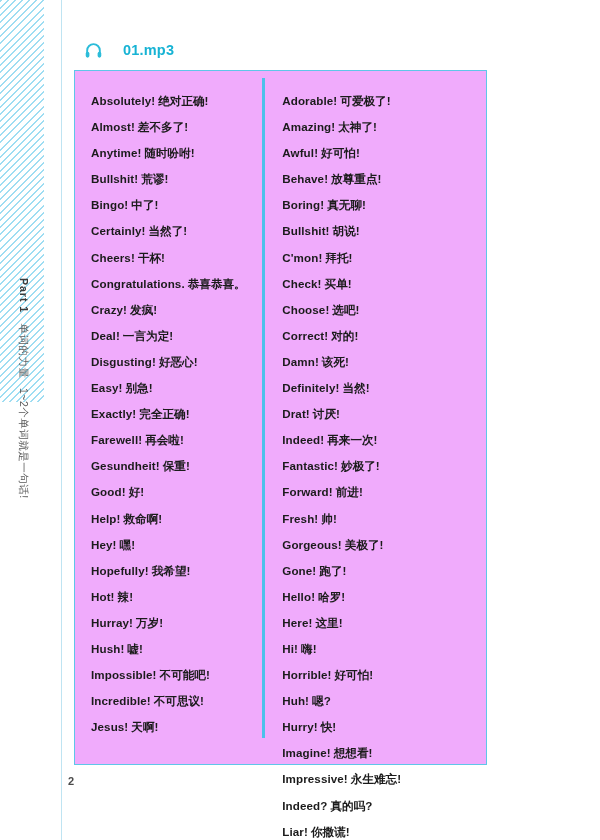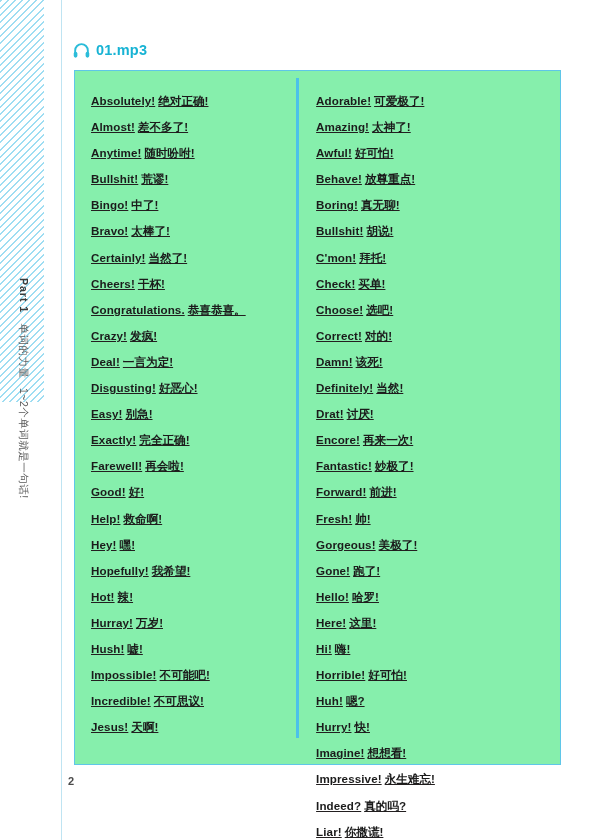--- a/index.html
+++ b/index.html
@@ -72,50 +72,49 @@
     margin-right: 7px;
     letter-spacing: 1px;
   }
   #running-head .head-cn {
     margin-right: 6px;
   }
 
   
   #audio-label {
     position: absolute;
-    left: 72px;
+    left: 84px;
     top: 38px;
     display: flex;
     align-items: center;
-    gap: 5px;
+    gap: 20px;
     height: 24px;
   }
   #audio-label .hp-icon {
     display: block;
     width: 19px;
     height: 19px;
   }
   #audio-label .track-name {
     font-size: 14.5px;
     font-weight: bold;
     color: #17b3d4;
     letter-spacing: 0.2px;
   }
 
   
   #phrase-box {
     position: absolute;
     left: 74px;
     top: 70px;
-    width: 487px;
+    width: 413px;
     height: 695px;
     border: 1.4px solid #5fc6e8;
     box-sizing: border-box;
-    background: #86efac;
-    text-decoration: underline;
+    background: #f0abfc;
   }
   #phrase-columns {
     display: flex;
     height: 100%;
     padding: 17px 0 0 0;
     box-sizing: border-box;
   }
   .phrase-col {
     box-sizing: border-box;
     position: relative;
@@ -184,30 +183,30 @@
 </div>
 
 <div id="phrase-box">
   <div id="phrase-columns">
     <div class="phrase-col left" id="col-left">
         <div class="phrase-item"><span class="en">Absolutely!</span><span class="cn">绝对正确!</span></div>
         <div class="phrase-item"><span class="en">Almost!</span><span class="cn">差不多了!</span></div>
         <div class="phrase-item"><span class="en">Anytime!</span><span class="cn">随时吩咐!</span></div>
         <div class="phrase-item"><span class="en">Bullshit!</span><span class="cn">荒谬!</span></div>
         <div class="phrase-item"><span class="en">Bingo!</span><span class="cn">中了!</span></div>
-        <div class="phrase-item"><span class="en">Bravo!</span><span class="cn">太棒了!</span></div>
         <div class="phrase-item"><span class="en">Certainly!</span><span class="cn">当然了!</span></div>
         <div class="phrase-item"><span class="en">Cheers!</span><span class="cn">干杯!</span></div>
         <div class="phrase-item"><span class="en">Congratulations.</span><span class="cn">恭喜恭喜。</span></div>
         <div class="phrase-item"><span class="en">Crazy!</span><span class="cn">发疯!</span></div>
         <div class="phrase-item"><span class="en">Deal!</span><span class="cn">一言为定!</span></div>
         <div class="phrase-item"><span class="en">Disgusting!</span><span class="cn">好恶心!</span></div>
         <div class="phrase-item"><span class="en">Easy!</span><span class="cn">别急!</span></div>
         <div class="phrase-item"><span class="en">Exactly!</span><span class="cn">完全正确!</span></div>
         <div class="phrase-item"><span class="en">Farewell!</span><span class="cn">再会啦!</span></div>
+        <div class="phrase-item"><span class="en">Gesundheit!</span><span class="cn">保重!</span></div>
         <div class="phrase-item"><span class="en">Good!</span><span class="cn">好!</span></div>
         <div class="phrase-item"><span class="en">Help!</span><span class="cn">救命啊!</span></div>
         <div class="phrase-item"><span class="en">Hey!</span><span class="cn">嘿!</span></div>
         <div class="phrase-item"><span class="en">Hopefully!</span><span class="cn">我希望!</span></div>
         <div class="phrase-item"><span class="en">Hot!</span><span class="cn">辣!</span></div>
         <div class="phrase-item"><span class="en">Hurray!</span><span class="cn">万岁!</span></div>
         <div class="phrase-item"><span class="en">Hush!</span><span class="cn">嘘!</span></div>
         <div class="phrase-item"><span class="en">Impossible!</span><span class="cn">不可能吧!</span></div>
         <div class="phrase-item"><span class="en">Incredible!</span><span class="cn">不可思议!</span></div>
         <div class="phrase-item"><span class="en">Jesus!</span><span class="cn">天啊!</span></div>
@@ -219,21 +218,21 @@
         <div class="phrase-item"><span class="en">Behave!</span><span class="cn">放尊重点!</span></div>
         <div class="phrase-item"><span class="en">Boring!</span><span class="cn">真无聊!</span></div>
         <div class="phrase-item"><span class="en">Bullshit!</span><span class="cn">胡说!</span></div>
         <div class="phrase-item"><span class="en">C'mon!</span><span class="cn">拜托!</span></div>
         <div class="phrase-item"><span class="en">Check!</span><span class="cn">买单!</span></div>
         <div class="phrase-item"><span class="en">Choose!</span><span class="cn">选吧!</span></div>
         <div class="phrase-item"><span class="en">Correct!</span><span class="cn">对的!</span></div>
         <div class="phrase-item"><span class="en">Damn!</span><span class="cn">该死!</span></div>
         <div class="phrase-item"><span class="en">Definitely!</span><span class="cn">当然!</span></div>
         <div class="phrase-item"><span class="en">Drat!</span><span class="cn">讨厌!</span></div>
-        <div class="phrase-item"><span class="en">Encore!</span><span class="cn">再来一次!</span></div>
+        <div class="phrase-item"><span class="en">Indeed!</span><span class="cn">再来一次!</span></div>
         <div class="phrase-item"><span class="en">Fantastic!</span><span class="cn">妙极了!</span></div>
         <div class="phrase-item"><span class="en">Forward!</span><span class="cn">前进!</span></div>
         <div class="phrase-item"><span class="en">Fresh!</span><span class="cn">帅!</span></div>
         <div class="phrase-item"><span class="en">Gorgeous!</span><span class="cn">美极了!</span></div>
         <div class="phrase-item"><span class="en">Gone!</span><span class="cn">跑了!</span></div>
         <div class="phrase-item"><span class="en">Hello!</span><span class="cn">哈罗!</span></div>
         <div class="phrase-item"><span class="en">Here!</span><span class="cn">这里!</span></div>
         <div class="phrase-item"><span class="en">Hi!</span><span class="cn">嗨!</span></div>
         <div class="phrase-item"><span class="en">Horrible!</span><span class="cn">好可怕!</span></div>
         <div class="phrase-item"><span class="en">Huh!</span><span class="cn">嗯?</span></div>

